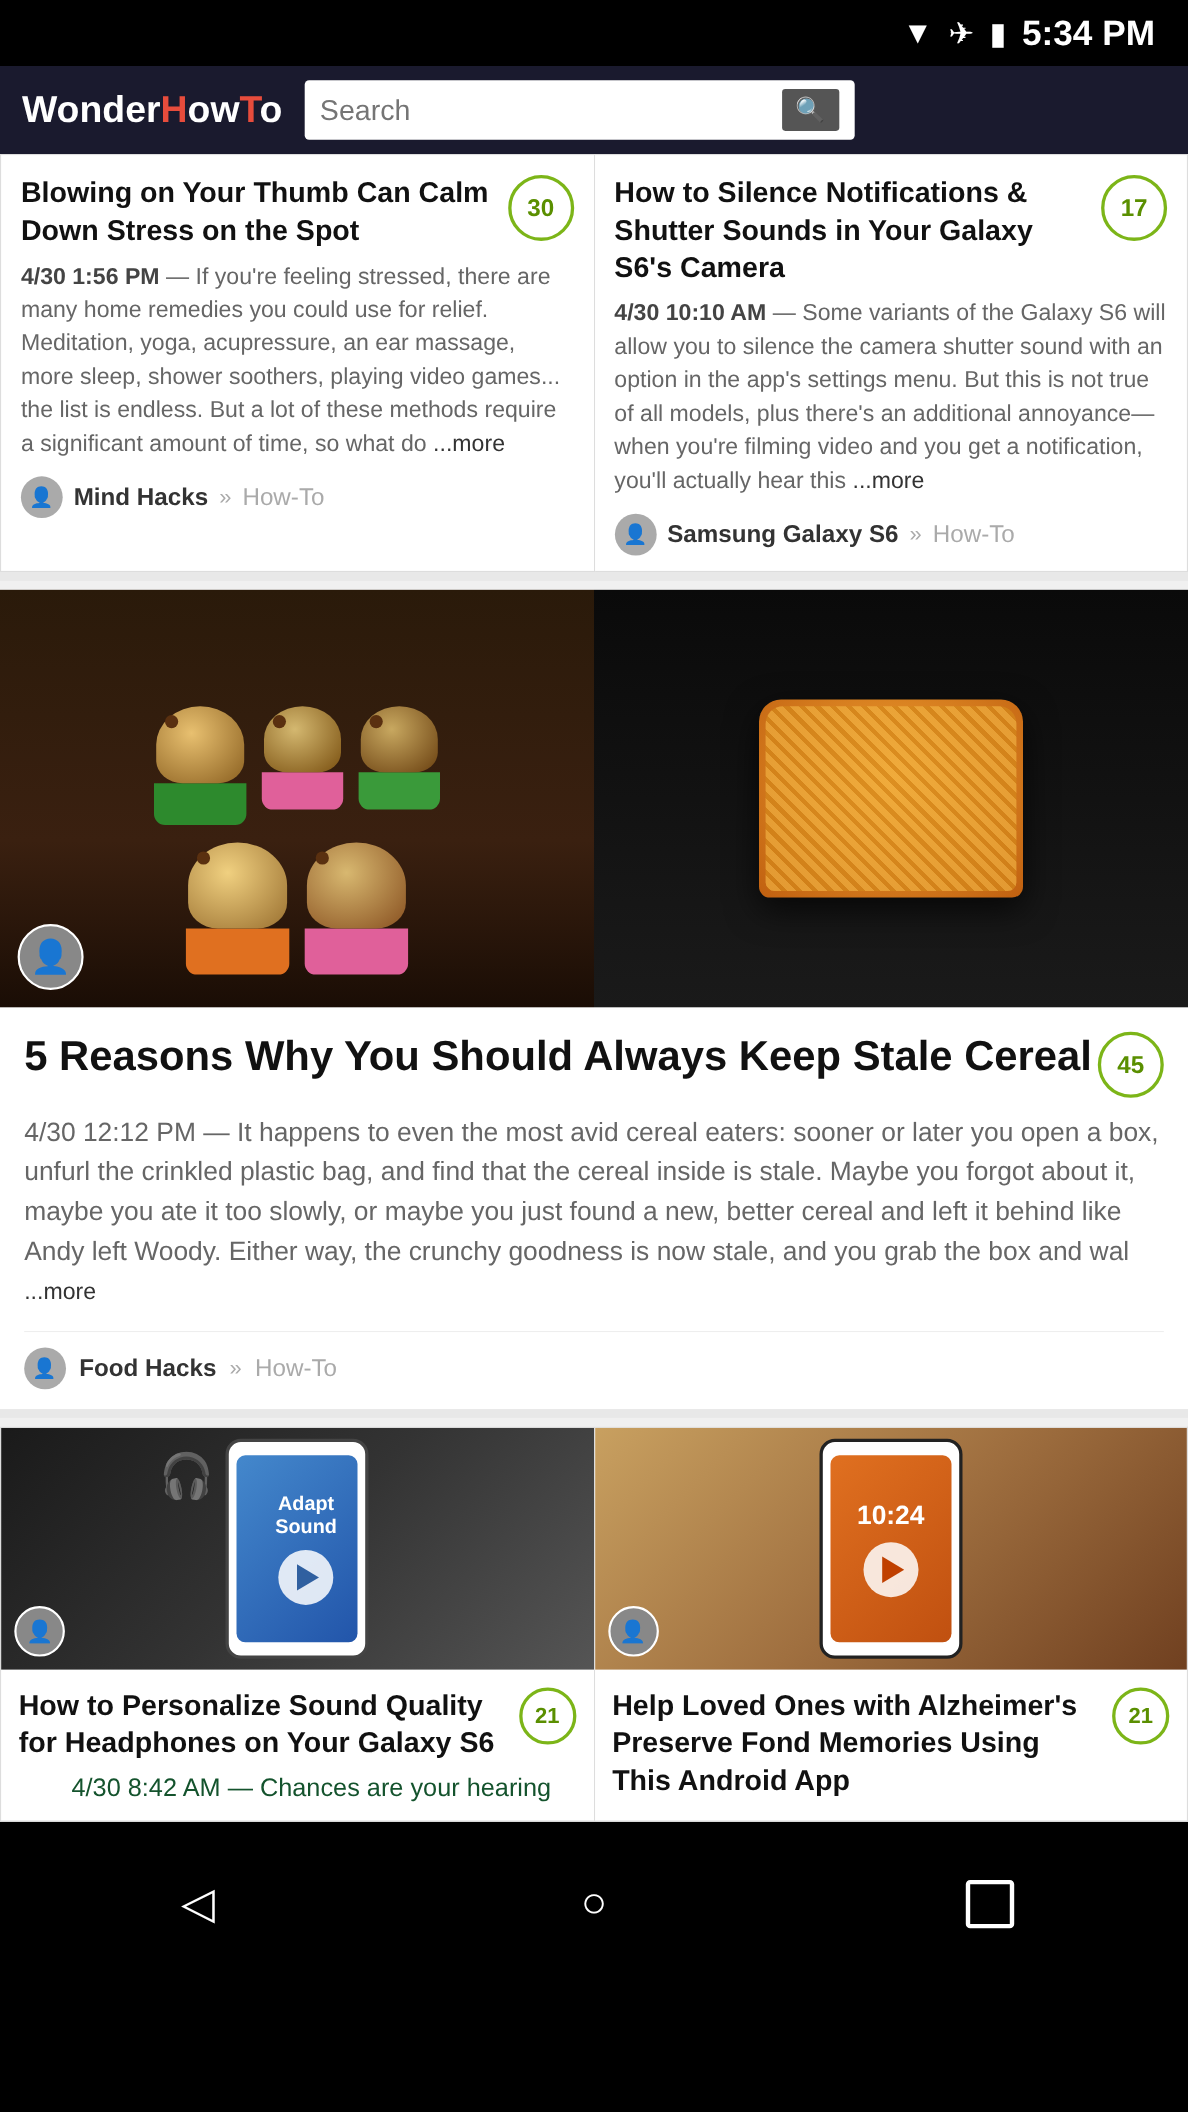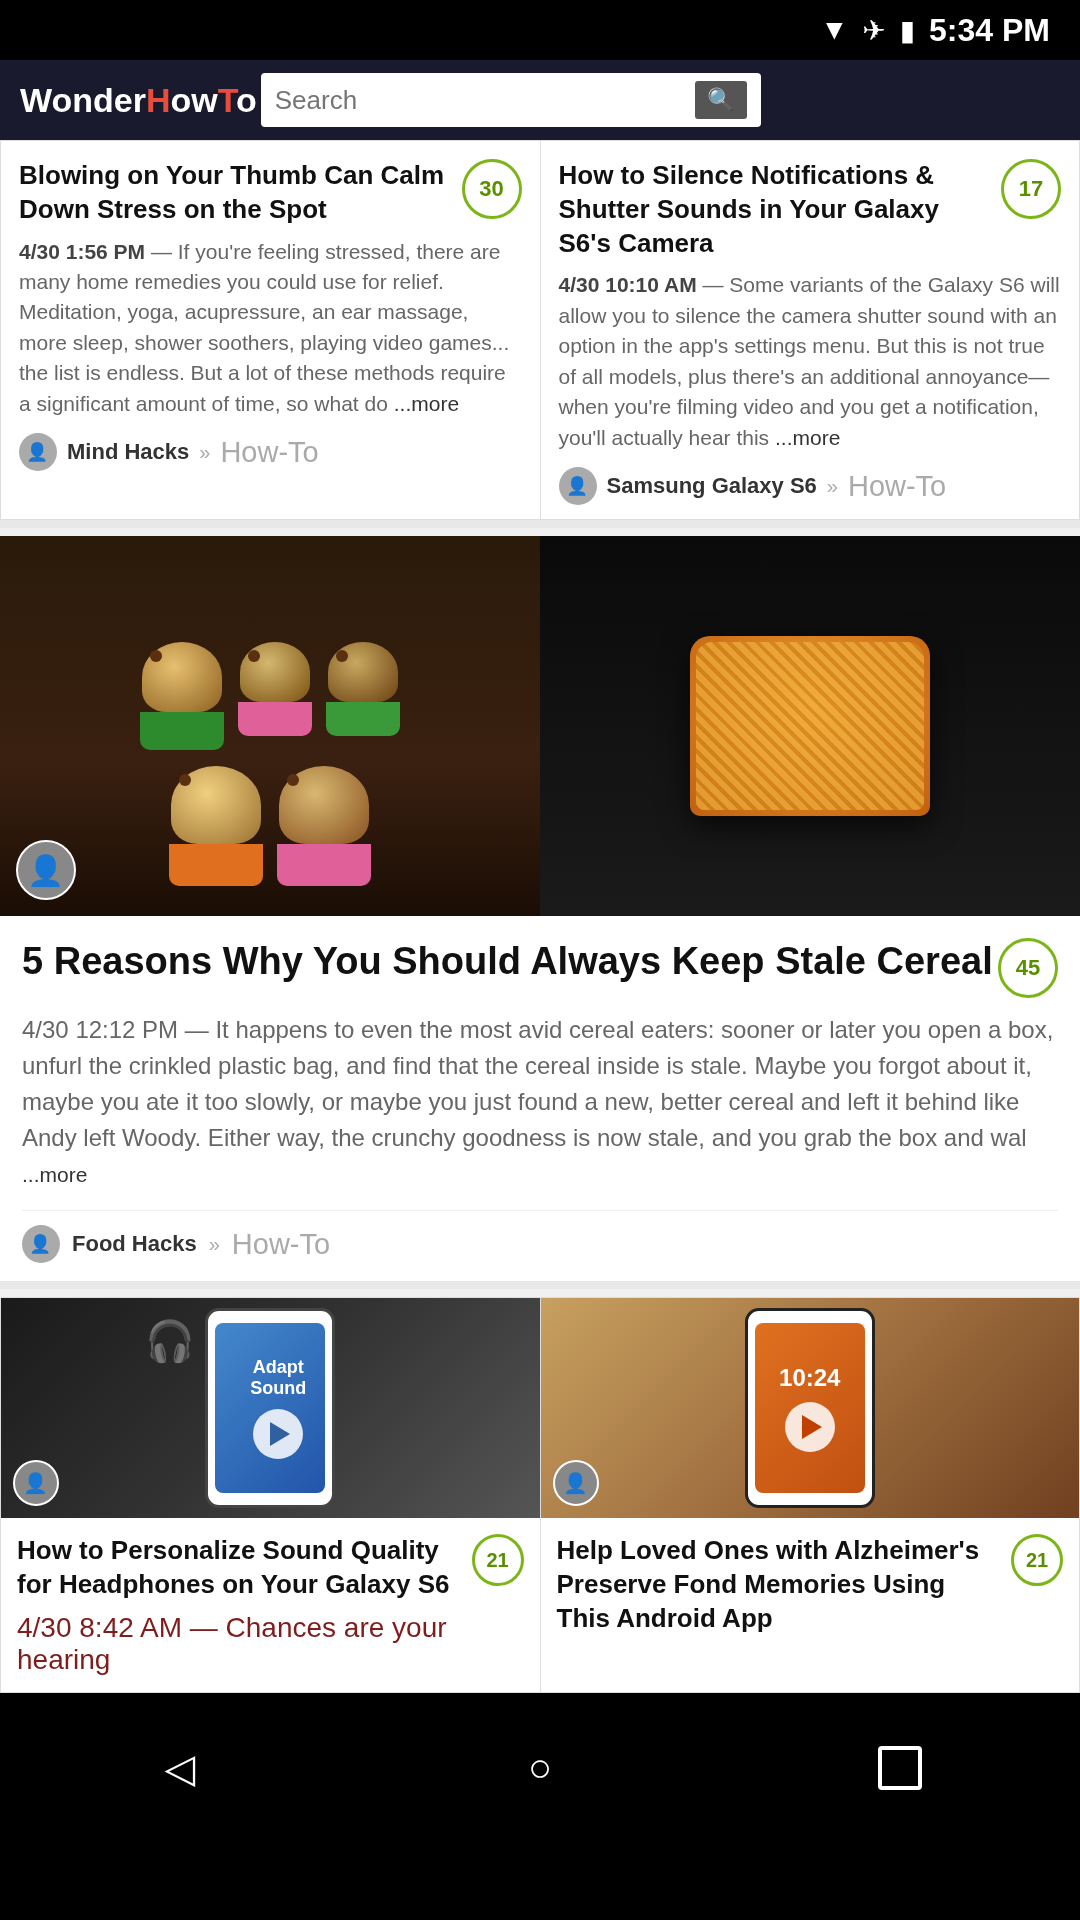--- a/index.html
+++ b/index.html
@@ -36,21 +36,21 @@
     .plane-icon { color: #fff; font-size: 28px; }
     .battery-icon { color: #fff; font-size: 28px; }
 
     
     .header {
       background: #1a1a2e;
       height: 80px;
       display: flex;
       align-items: center;
       padding: 0 20px;
-      gap: 4px;
+      gap: 20px;
     }
     .logo {
       color: #fff;
       font-size: 34px;
       font-weight: bold;
       flex-shrink: 0;
     }
     .logo span { color: #e74c3c; }
     .search-bar {
       display: flex;
@@ -163,21 +163,21 @@
       color: #fff;
       overflow: hidden;
     }
     .category-link {
       font-size: 22px;
       color: #333;
       font-weight: bold;
       text-decoration: none;
     }
     .sep { color: #aaa; font-size: 20px; }
-    .sub-category { color: #aaa; font-size: 29px; }
+    .sub-category { color: #aaa; font-size: 22px; }
 
     
     .featured-article {
       background: #fff;
       margin-top: 8px;
     }
     .featured-image-row {
       display: flex;
       height: 380px;
       position: relative;
@@ -421,23 +421,24 @@
       padding: 16px;
     }
     .bottom-card-title {
       font-size: 26px;
       font-weight: bold;
       color: #111;
       line-height: 1.3;
       flex: 1;
     }
     .bottom-card-meta {
-      font-size: 28px;
-      color: #7f1d1d;
+      font-size: 23px;
+      color: #14532d;
       margin-top: 10px;
+      margin-left: 48px;
     }
     .bottom-title-row {
       display: flex;
       align-items: flex-start;
       justify-content: space-between;
       gap: 10px;
     }
 
     
     .nav-bar {

